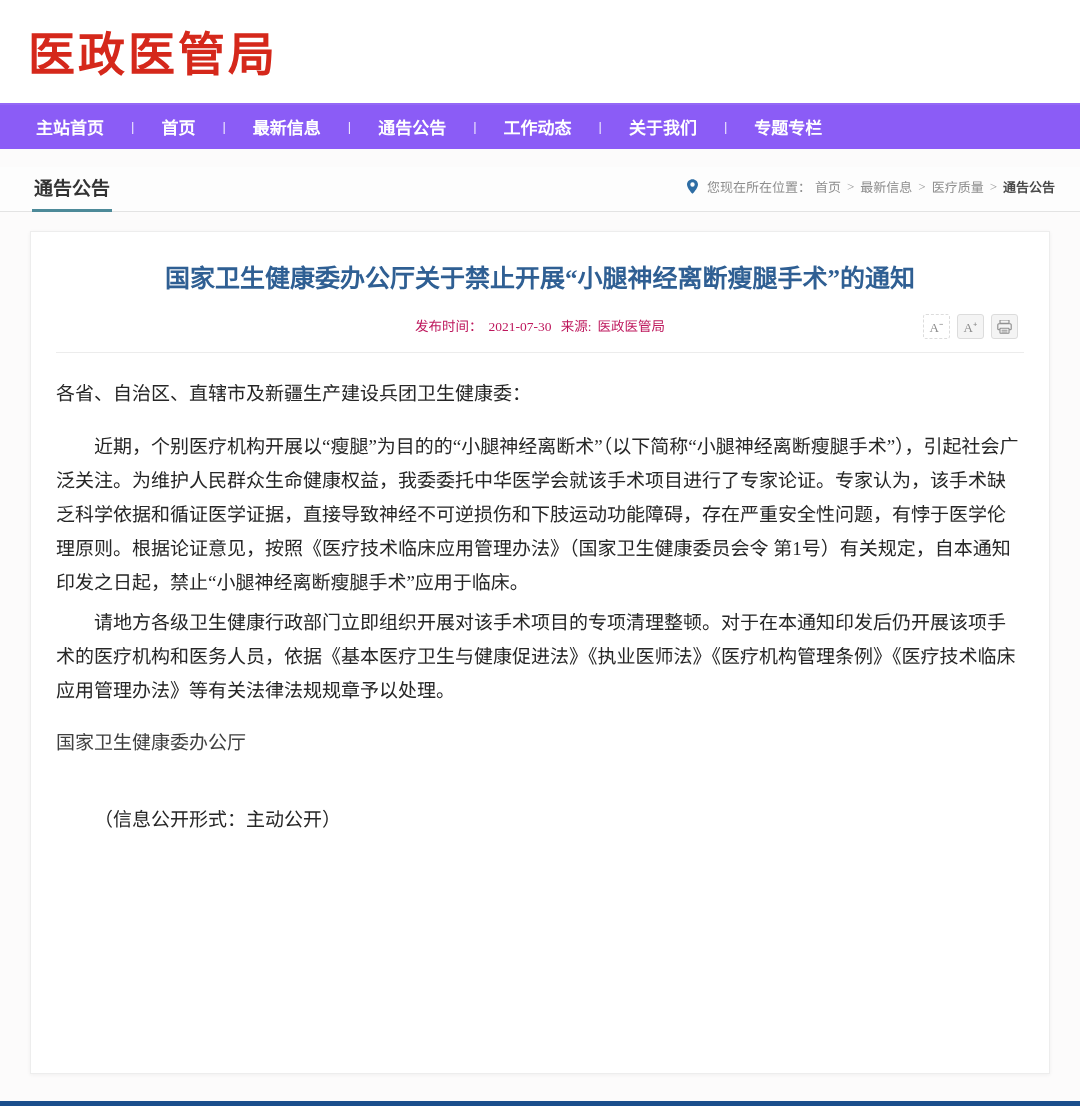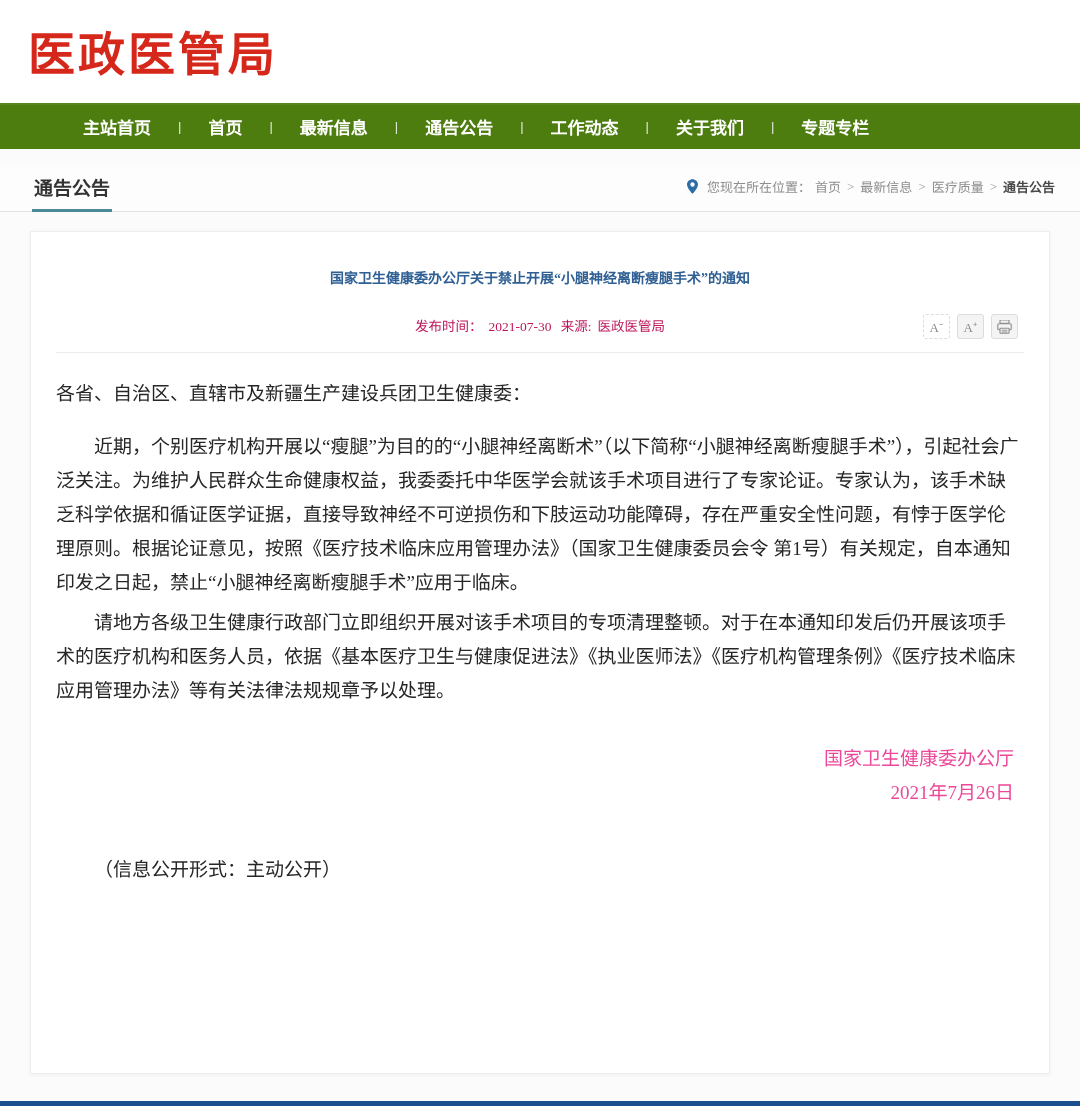--- a/index.html
+++ b/index.html
@@ -5,22 +5,22 @@
   * { margin:0; padding:0; box-sizing:border-box; }
   html,body { width:1080px; height:1106px; background:#fcfbfb; overflow:hidden;
     font-family:"Liberation Sans","DejaVu Sans",sans-serif; }
 
   
   .site-header { height:103px; background:#ffffff; padding:16px 0 0 28px; }
   .logo { font-size:47px; font-weight:bold; color:#d5281b; letter-spacing:3px;
     font-family:"DejaVu Sans","Liberation Sans",sans-serif; cursor:pointer; }
 
   
-  .main-nav { height:46px; background:#4d7c0f; display:flex; align-items:center;
-    padding-left:83px; box-shadow:inset 0 2px 0 rgba(255,255,255,.08); }
+  .main-nav { height:46px; background:#8b5cf6; display:flex; align-items:center;
+    padding-left:36px; box-shadow:inset 0 2px 0 rgba(255,255,255,.08); }
   .nav-item { color:#ffffff; font-size:17px; font-weight:bold; text-decoration:none;
     cursor:pointer; white-space:nowrap; }
   .nav-sep { color:rgba(255,255,255,.85); font-size:13px; margin:0 27px; font-weight:normal; }
 
   
   .section-strip { height:45px; position:relative; border-bottom:1px solid #e3e3e3;
     background:#fdfdfd;margin-top:18px; }
   .section-title { position:absolute; left:32px; bottom:-1px; padding:0 2px 9px 2px;
     font-family:"Liberation Serif","DejaVu Serif",serif; font-size:19px; font-weight:600;
     color:#333; border-bottom:3px solid #4d8a99; }
@@ -29,43 +29,43 @@
   .crumbs .pin { width:11px; height:15px; margin-right:5px; }
   .crumb-link { color:#8e8e8e; cursor:pointer; text-decoration:none; }
   .crumb-sep { color:#9a9a9a; margin:0 2px; }
   .crumb-current { color:#4a4a4a; font-weight:bold; }
 
   
   .card { margin:19px 30px 0 30px; height:843px; background:#ffffff;
     border:1px solid #ededed; box-shadow:0 1px 4px rgba(0,0,0,.05);
     padding:26px 25px 0 25px; font-family:"Liberation Serif","DejaVu Serif",serif; }
 
-  .article-title { text-align:center; font-size:14px; font-weight:bold; color:#2f5f93;
+  .article-title { text-align:center; font-size:25px; font-weight:bold; color:#2f5f93;
     margin:6px 60px 0 60px; line-height:30px; }
 
   .meta-row { position:relative; margin-top:18px; height:30px; }
   .meta-text { text-align:center; line-height:30px; font-size:13.5px; color:#be185d; }
   .meta-text span { margin:0 3px; }
   .tools { position:absolute; right:6px; top:2px; display:flex; gap:7px; }
   .tool-btn { width:27px; height:25px; border:1px solid #dcdcdc; background:#f4f4f4;
     border-radius:3px; color:#8a8a8a; font-size:13px; display:flex; align-items:center;
     justify-content:center; cursor:pointer; font-family:"Liberation Serif",serif; }
   .tool-btn.dashed { border-style:dashed; background:#ffffff; }
   .tool-btn svg { display:block; }
 
   .meta-divider { border-bottom:1px solid #ececec; margin-top:10px; }
 
   .doc-number { text-align:right; font-size:19px; color:#333; margin-top:24px; padding-right:2px; }
 
   .doc-body { margin-top:24px; font-size:19px; color:#262626; line-height:34px; }
   .salutation { margin-bottom:19px; }
   .doc-body p.para { text-indent:2em; margin-top:6px; }
 
-  .signature { margin-top:34px; text-align:right; padding-right:10px;
-    font-size:19px; color:#ec4899; line-height:34px; }
+  .signature { margin-top:18px; text-align:left; padding-right:10px;
+    font-size:19px; color:#404040; line-height:34px; }
 
   .disclosure { margin-top:44px; text-indent:2em; font-size:19px; color:#262626; }
   .related { margin-top:34px; text-indent:2em; font-size:19px; color:#262626; }
   .related-link { color:#262626; text-decoration:none; cursor:pointer; }
 
   
   .footer-bar { margin-top:27px; height:14px; background:#1a4e8c; }
 </style>
 </head>
 <body>
@@ -135,21 +135,20 @@
 
 
   <div class="doc-body">
     <p class="salutation">各省、自治区、直辖市及新疆生产建设兵团卫生健康委：</p>
     <p class="para">近期，个别医疗机构开展以“瘦腿”为目的的“小腿神经离断术”（以下简称“小腿神经离断瘦腿手术”），引起社会广泛关注。为维护人民群众生命健康权益，我委委托中华医学会就该手术项目进行了专家论证。专家认为，该手术缺乏科学依据和循证医学证据，直接导致神经不可逆损伤和下肢运动功能障碍，存在严重安全性问题，有悖于医学伦理原则。根据论证意见，按照《医疗技术临床应用管理办法》（国家卫生健康委员会令 第1号）有关规定，自本通知印发之日起，禁止“小腿神经离断瘦腿手术”应用于临床。</p>
     <p class="para">请地方各级卫生健康行政部门立即组织开展对该手术项目的专项清理整顿。对于在本通知印发后仍开展该项手术的医疗机构和医务人员，依据《基本医疗卫生与健康促进法》《执业医师法》《医疗机构管理条例》《医疗技术临床应用管理办法》等有关法律法规规章予以处理。</p>
   </div>
 
   <div class="signature">
     <div>国家卫生健康委办公厅</div>
-    <div>2021年7月26日</div>
   </div>
 
   <p class="disclosure">（信息公开形式：主动公开）</p>
 
 
 </main>
 
 <footer class="footer-bar"></footer>
 
 </body></html>

